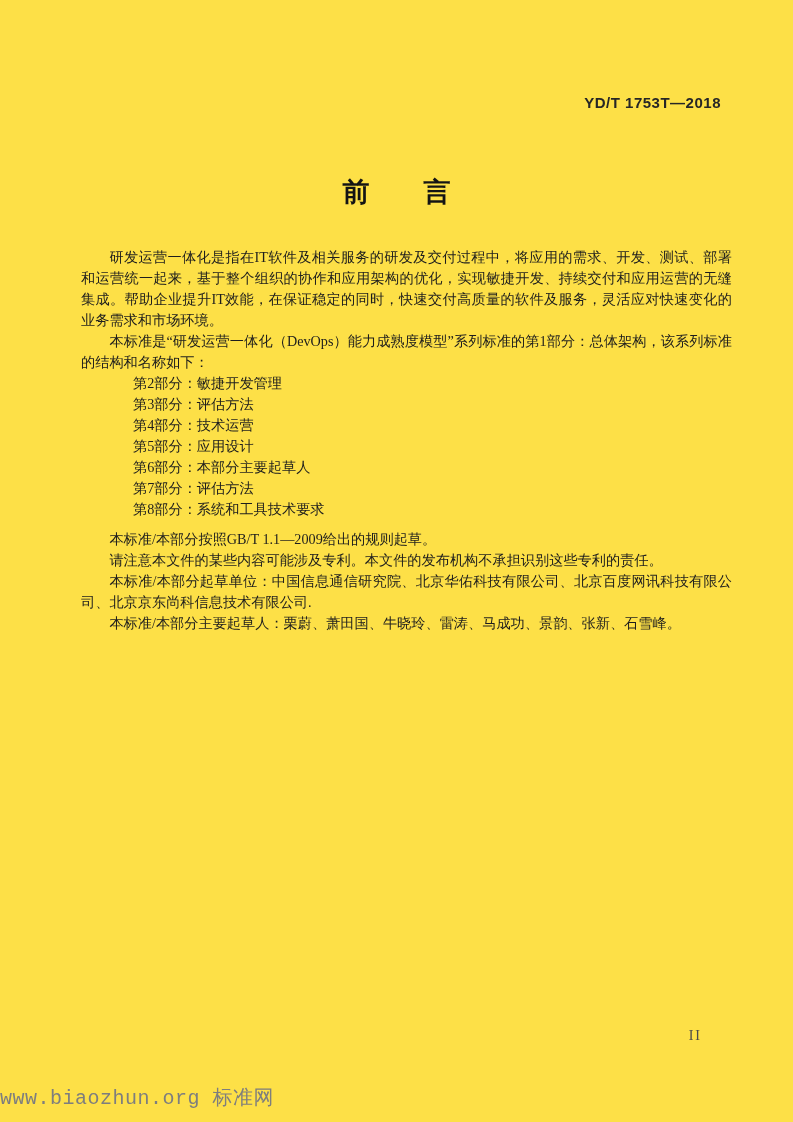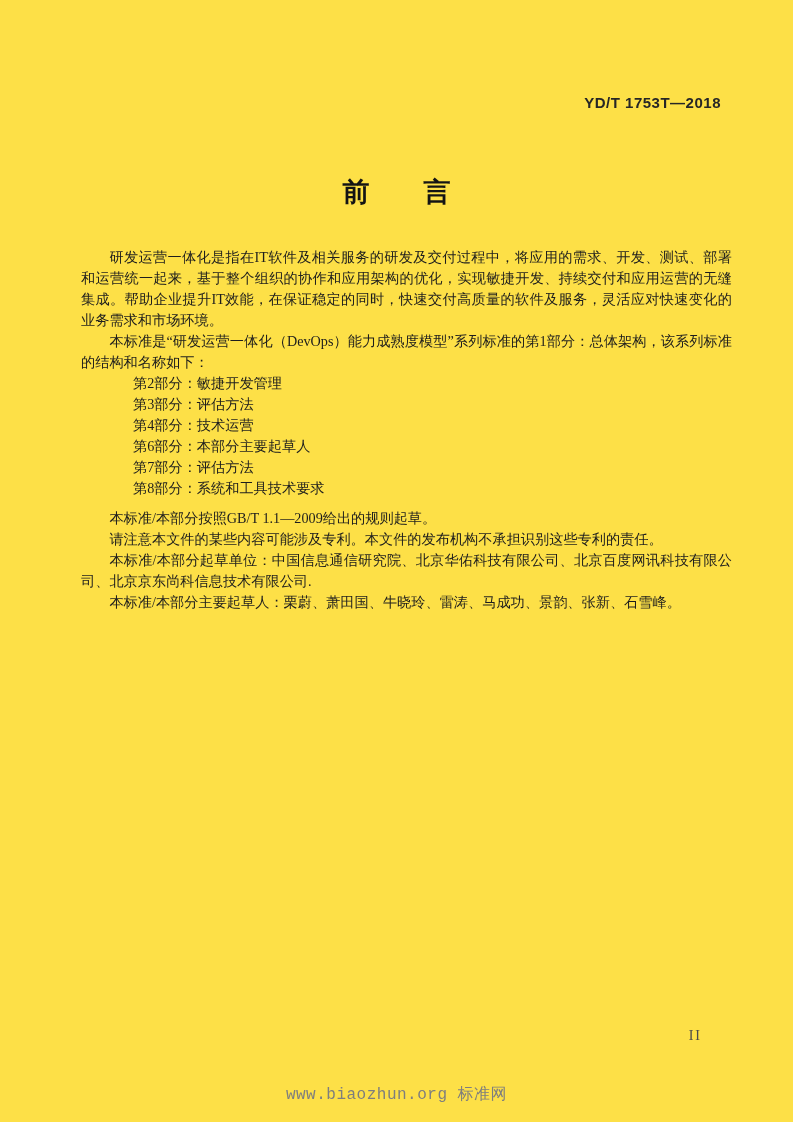--- a/index.html
+++ b/index.html
@@ -70,23 +70,23 @@
     right: 91px;
     font-size: 14px;
     letter-spacing: 2px;
     color: #4a4a4a;
   }
   .watermark {
     position: absolute;
     top: 1084px;
     left: 0;
     width: 100%;
-    text-align: center;
+    text-align: left;
     font-family: "Liberation Mono", "DejaVu Sans Mono", monospace;
-    font-size: 16px;
+    font-size: 20px;
     letter-spacing: 0.5px;
     color: #7e7e7e;
   }
 </style>
 </head>
 <body>
 
 <div class="page">
 
   <div class="standard-code">YD/T 1753T—2018</div>
@@ -96,20 +96,21 @@
   <div class="body-text">
 
     <p>研发运营一体化是指在IT软件及相关服务的研发及交付过程中，将应用的需求、开发、测试、部署和运营统一起来，基于整个组织的协作和应用架构的优化，实现敏捷开发、持续交付和应用运营的无缝集成。帮助企业提升IT效能，在保证稳定的同时，快速交付高质量的软件及服务，灵活应对快速变化的业务需求和市场环境。</p>
 
     <p>本标准是“研发运营一体化（DevOps）能力成熟度模型”系列标准的第1部分：总体架构，该系列标准的结构和名称如下：</p>
 
     <ul class="series-list">
       <li>第2部分：敏捷开发管理</li>
       <li>第3部分：评估方法</li>
       <li>第4部分：技术运营</li>
+      <li>第5部分：应用设计</li>
       <li>第6部分：本部分主要起草人</li>
       <li>第7部分：评估方法</li>
       <li>第8部分：系统和工具技术要求</li>
     </ul>
 
     <p class="gap-above">本标准/本部分按照GB/T 1.1—2009给出的规则起草。</p>
 
     <p>请注意本文件的某些内容可能涉及专利。本文件的发布机构不承担识别这些专利的责任。</p>
 
 

